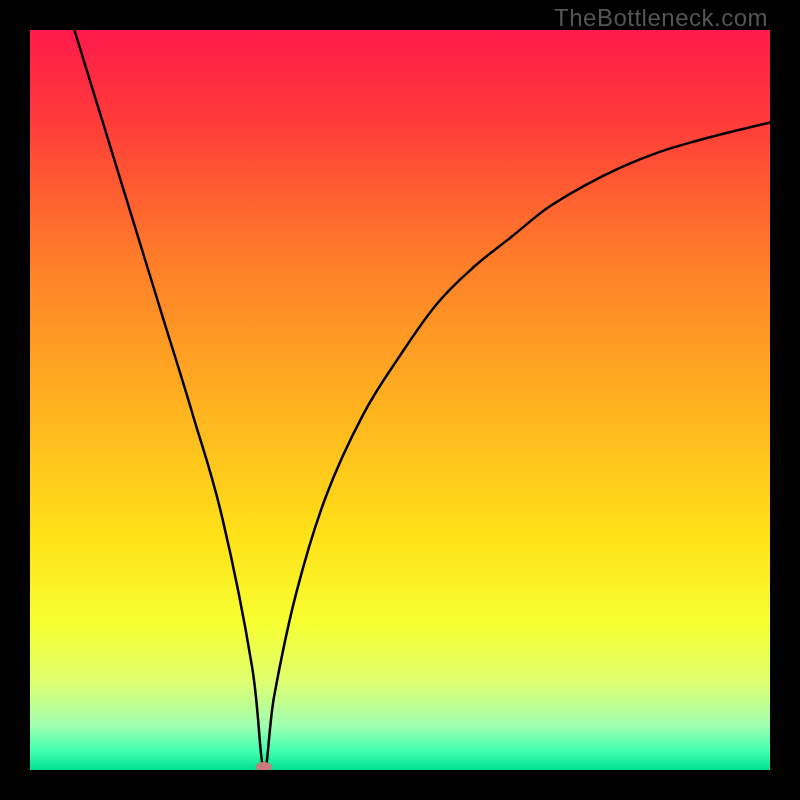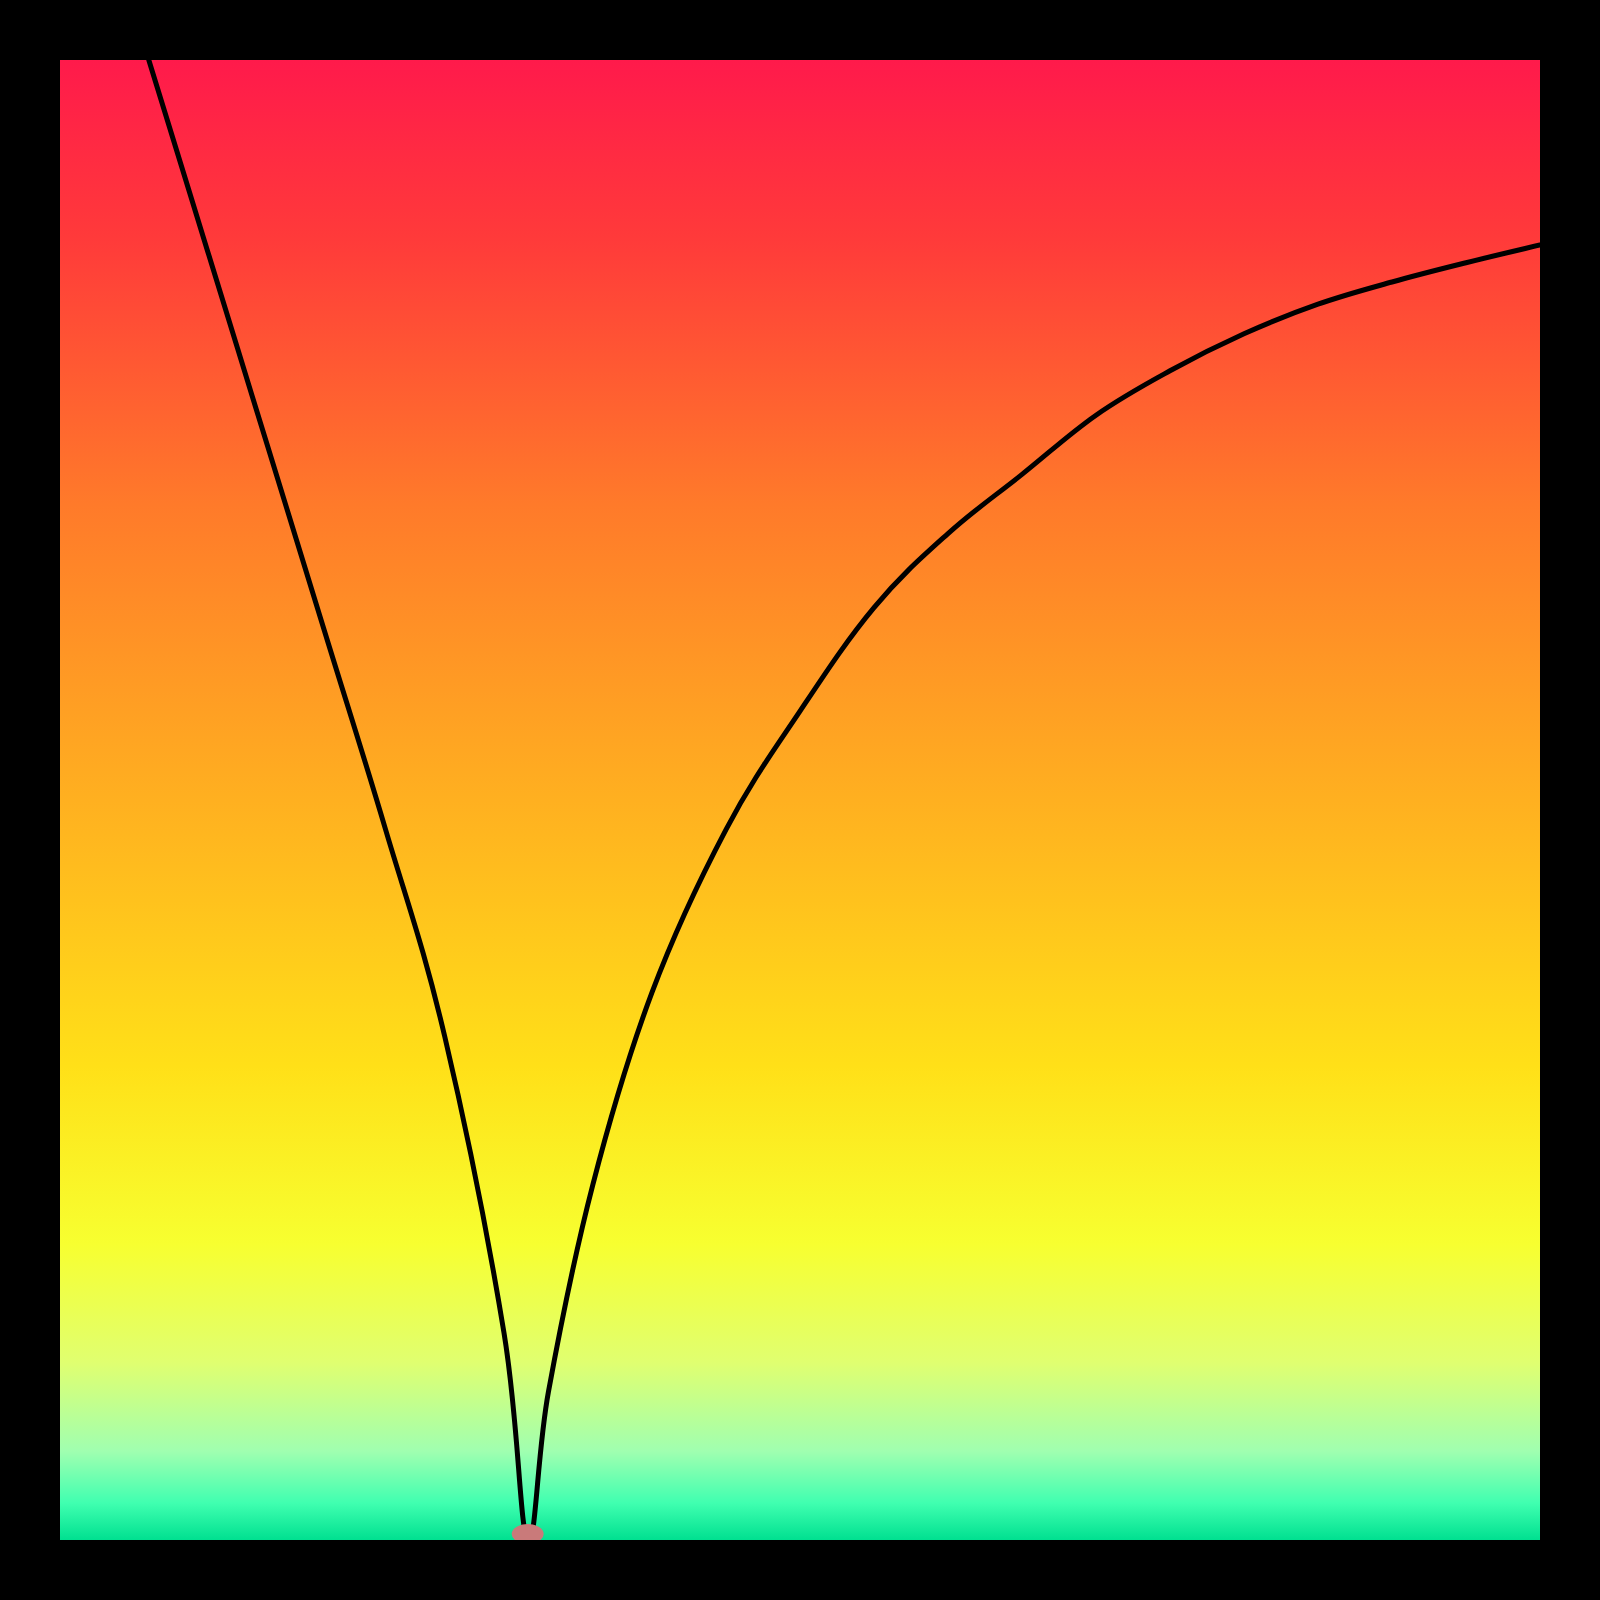--- a/index.html
+++ b/index.html
@@ -39,20 +39,21 @@
     color: #555;
     font-size: 24px;
     font-weight: 500;
     letter-spacing: 0.5px;
   }
 </style>
 </head>
 <body>
 
 <div class="outer">
+  <div class="watermark">TheBottleneck.com</div>
   <div class="plot-area">
     <svg class="gradient-bg" viewBox="0 0 740 740" preserveAspectRatio="none">
       <defs>
         <linearGradient id="bg-grad" x1="0" y1="0" x2="0" y2="1">
             <stop offset="0%" stop-color="#ff1a4b"></stop>
             <stop offset="12%" stop-color="#ff3a3a"></stop>
             <stop offset="30%" stop-color="#ff7a2a"></stop>
             <stop offset="50%" stop-color="#ffb020"></stop>
             <stop offset="68%" stop-color="#ffe018"></stop>
             <stop offset="80%" stop-color="#f7ff30"></stop>

